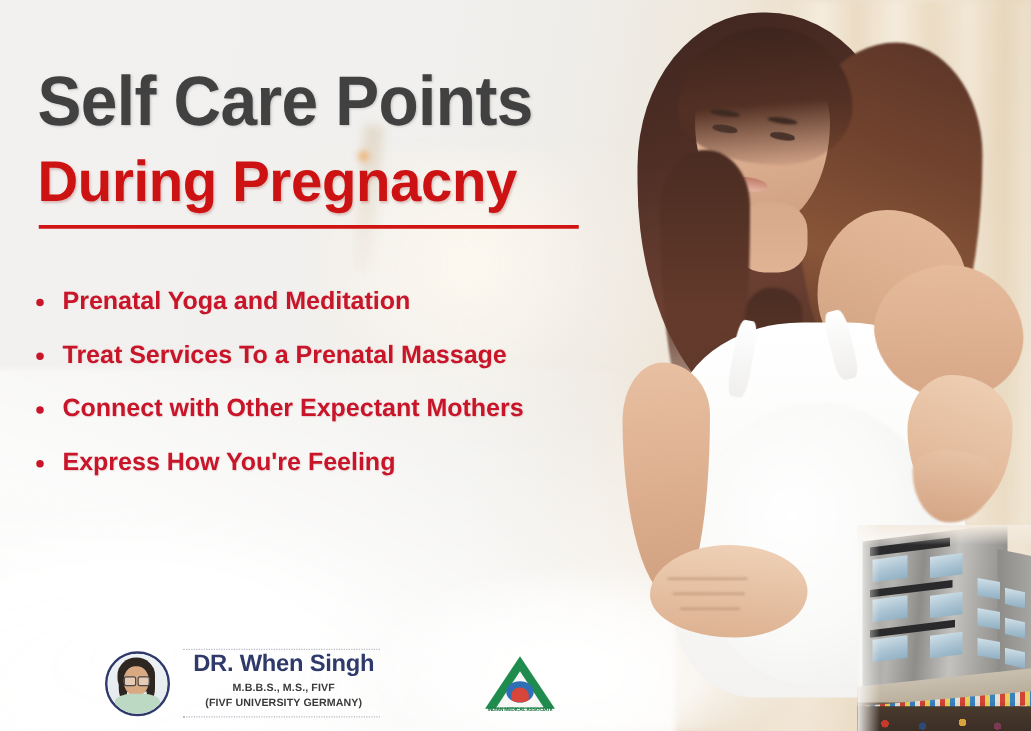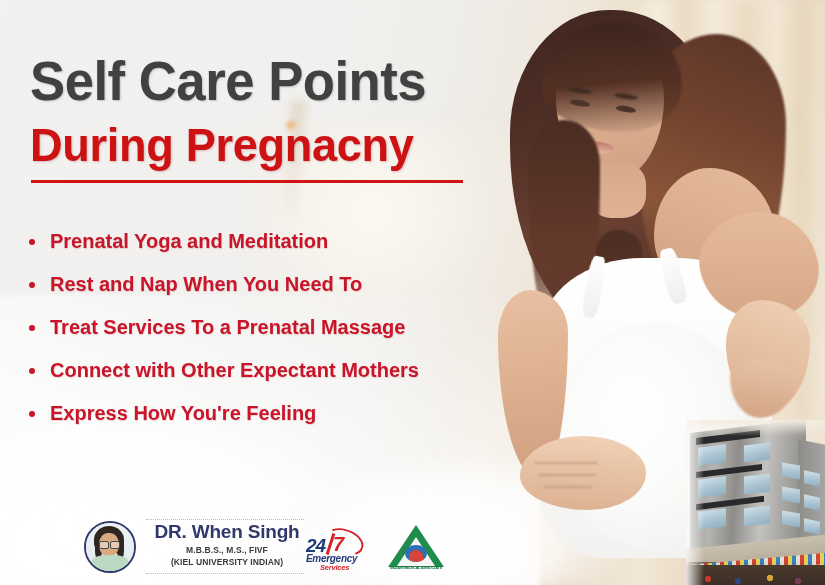--- a/index.html
+++ b/index.html
@@ -574,21 +574,20 @@
       <div class="b-blend-left"></div>
     </div>
   </div>
 
   <div class="title">Self Care Points</div>
   <div class="subtitle">During Pregnacny</div>
   <div class="rule"></div>
 
   <ul class="bullets">
     <li class="bullet">Prenatal Yoga and Meditation</li>
-    <li class="bullet">Rest and Nap When You Need To</li>
     <li class="bullet">Treat Services To a Prenatal Massage</li>
     <li class="bullet">Connect with Other Expectant Mothers</li>
     <li class="bullet">Express How You're Feeling</li>
   </ul>
 
   <div class="footer">
 
     <div class="dr-card">
       <div class="dr-dotline-top"></div>
       <div class="dr-avatar">
@@ -596,32 +595,24 @@
         <div class="av-hair"></div>
         <div class="av-hair-side"></div>
         <div class="av-hair-side2"></div>
         <div class="av-face"></div>
         <div class="av-glass-l"></div>
         <div class="av-glass-r"></div>
         <div class="av-body"></div>
       </div>
       <div class="dr-name">DR. When Singh</div>
       <div class="dr-degrees">M.B.B.S., M.S., FIVF</div>
-      <div class="dr-uni">(KIEL UNIVERSITY INDIAN)</div>
+      <div class="dr-uni">(FIVF UNIVERSITY GERMANY)</div>
       <div class="dr-dotline-bot"></div>
     </div>
 
-    <div class="logo247">
-      <div class="l-arc"></div>
-      <div class="l-24">24</div>
-      <div class="l-slash"></div>
-      <div class="l-7">7</div>
-      <div class="l-emg">Emergency</div>
-      <div class="l-srv">Services</div>
-    </div>
 
     <div class="logo-tri">
       <div class="tri-outer"></div>
       <div class="tri-inner"></div>
       <div class="tri-circle">
         <div class="tri-circle-in"></div>
       </div>
       <div class="tri-text">INDIAN MEDICAL ASSOCIATION</div>
     </div>
 

